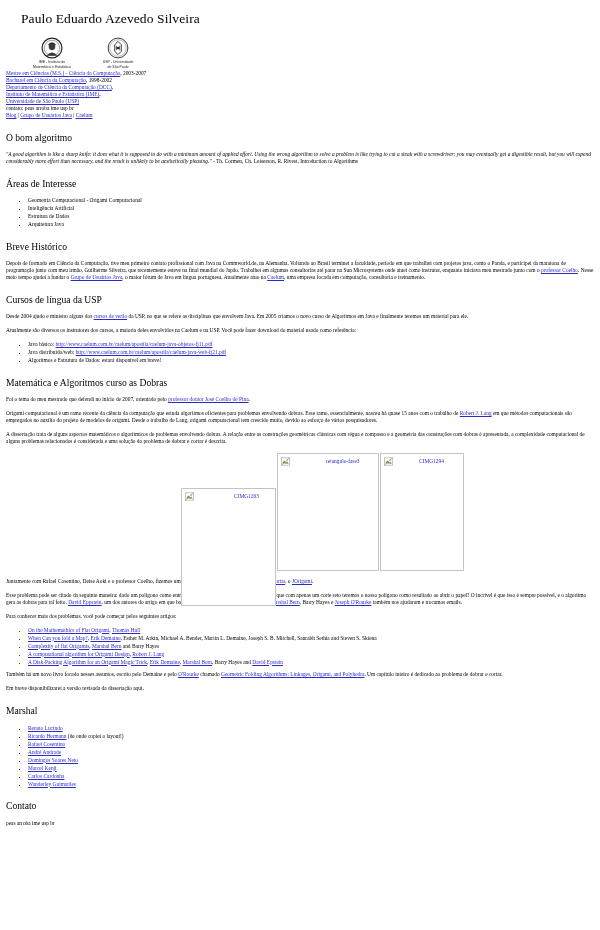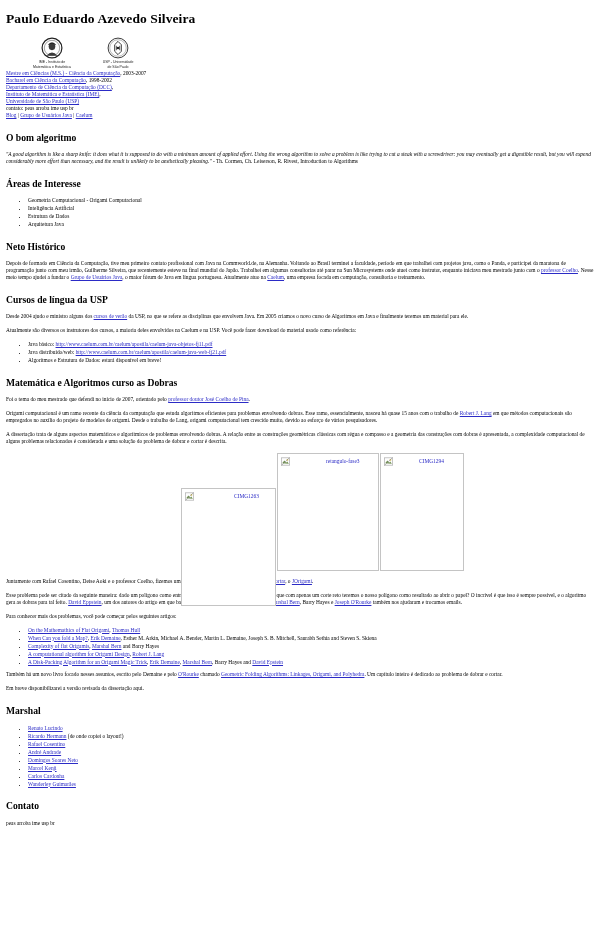--- a/index.html
+++ b/index.html
@@ -14,28 +14,28 @@
     font-family: "Liberation Serif", "DejaVu Serif", serif;
     font-size: 5.4px;
     line-height: 1.28;
     color: #000000;
     padding: 8px 6px 0 6px;
     box-sizing: border-box;
   }
   h1.page-title {
     font-family: "Liberation Serif", "DejaVu Serif", serif;
     font-size: 13.5px;
-    font-weight: bold;
-    margin: 2px 0 10px 0;
+    font-weight: normal;
+    margin: 2px 0 10px 15px;
     letter-spacing: 0.1px;
   }
   h2.section-title {
     font-family: "Liberation Serif", "DejaVu Serif", serif;
     font-size: 9.6px;
-    font-weight: bold;
+    font-weight: normal;
     margin: 13px 0 7px 0;
   }
   p {
     margin: 0 0 7px 0;
     text-align: left;
   }
   a {
     color: #2b2bc6;
     text-decoration: underline;
   }
@@ -192,21 +192,21 @@
 </p>
 
 <h2 class="section-title">Áreas de Interesse</h2>
 <ul>
   <li>Geometria Computacional - Origami Computacional</li>
   <li>Inteligência Artificial</li>
   <li>Estrutura de Dados</li>
   <li>Arquitetura Java</li>
 </ul>
 
-<h2 class="section-title">Neto Histórico</h2>
+<h2 class="section-title">Breve Histórico</h2>
 <p>
   <span>Depois de formado em Ciência da Computação, tive meu primeiro contato profissional com Java na Commworld.de, na Alemanha. Voltando ao Brasil terminei a faculdade, período em que trabalhei com projetos java, como o Panda, e participei da maratona de programação junto com meu irmão, Guilherme Silveira, que recentemente esteve na final mundial do Japão. Trabalhei em algumas consultorias até parar na Sun Microsystems onde atuei como instrutor, enquanto iniciava meu mestrado junto com o </span><a href="#">professor Coelho</a><span>. Nesse meio tempo ajudei a fundar o </span><a href="#">Grupo de Usuários Java</a><span>, o maior fórum de Java em língua portuguesa. Atualmente atuo na </span><a href="#">Caelum</a><span>, uma empresa focada em computação, consultoria e treinamento.</span>
 </p>
 
 <h2 class="section-title">Cursos de língua da USP</h2>
 <p>
   <span>Desde 2004 ajudo e ministro alguns dos </span><a href="#">cursos de verão</a><span> da USP, no que se refere as disciplinas que envolvem Java. Em 2005 criamos o novo curso de Algoritmos em Java e finalmente teremos um material para ele.</span>
 </p>
 <p>Atualmente são diversos os instrutores dos cursos, a maioria deles envolvidos na Caelum e na USP. Você pode fazer download do material usado como referência:</p>
 <ul>

